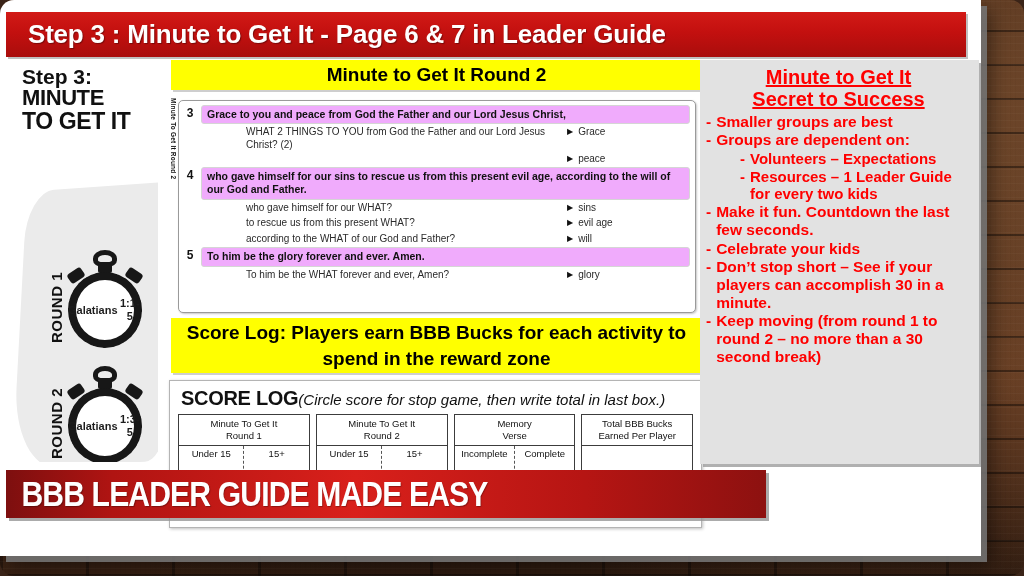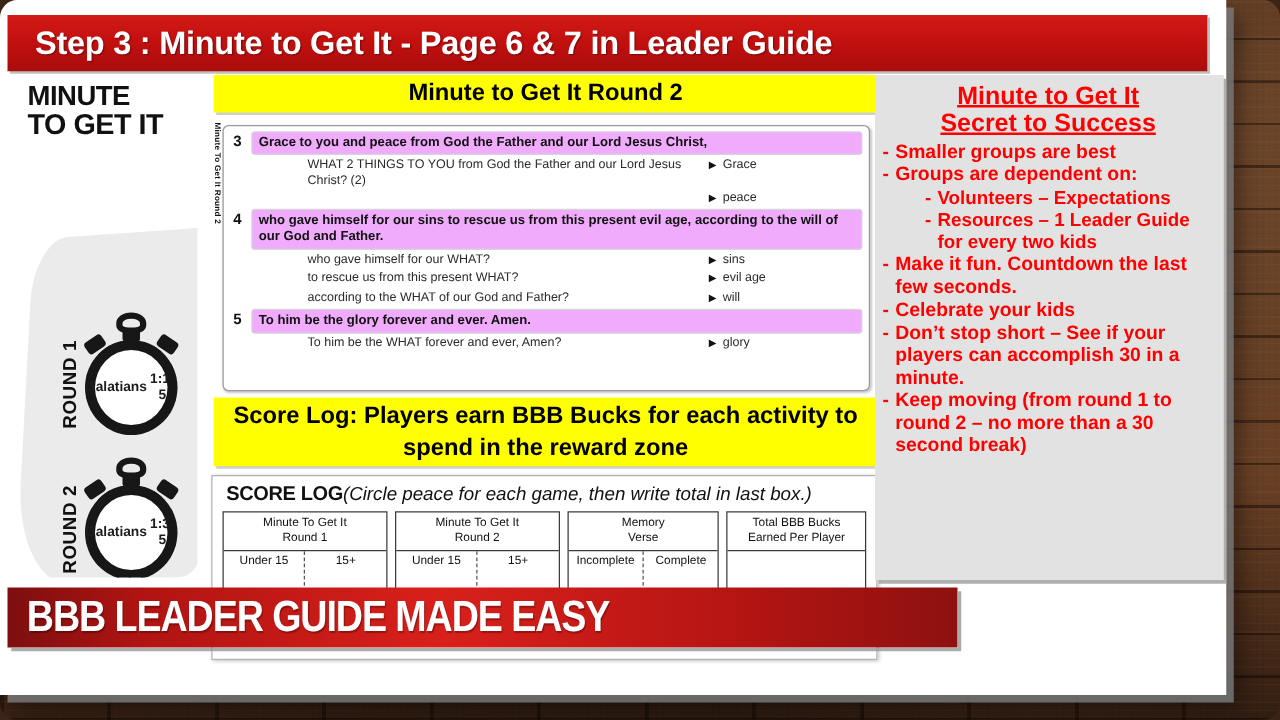--- a/index.html
+++ b/index.html
@@ -146,21 +146,21 @@
     font-size:19px;line-height:26px;padding-top:2px;box-sizing:border-box;
   }
 
   #scorebox{
     position:absolute;left:5px;top:320px;width:533px;height:148px;
     background:#fff;border:1px solid #b4b4b4;
     box-shadow:1px 1px 3px rgba(0,0,0,.25);
     box-sizing:border-box;padding:5px 8px;
   }
   .sltitle{white-space:nowrap;margin:1px 0 4px 3px;}
-  .sltitle .big{font-weight:bold;font-size:16px;color:#111;letter-spacing:-.3px;}
+  .sltitle .big{font-weight:bold;font-size:20px;color:#111;letter-spacing:-.3px;}
   .sltitle .ital{font-style:italic;font-size:15px;color:#111;}
   .slgrid{display:flex;gap:6px;align-items:stretch;height:100px;}
   .slgroup{border:1px solid #3c3c3c;display:flex;flex-direction:column;box-sizing:border-box;}
   .slhead{
     text-align:center;font-size:9.5px;color:#111;line-height:1.25;
     padding:3px 2px;border-bottom:1px solid #3c3c3c;
   }
   .slcols{display:flex;flex:1 1 auto;}
   .slcol{flex:1 1 0;display:flex;flex-direction:column;border-right:1px dashed #555;}
   .slcol:last-child{border-right:none;}
@@ -215,20 +215,21 @@
   <div id="slide">
 
     <div id="titlebar">
       <div class="tl">Step 3 :  Minute to Get It - Page 6 &amp; 7 in Leader Guide</div>
     </div>
 
     <div id="leftart">
       <div class="wedge"></div>
 
       <div class="steptitle">
+        <span class="l1">Step 3:</span>
         <span class="l2">MINUTE</span>
         <span class="l3">TO GET IT</span>
       </div>
 
       <div class="roundlbl" style="left:42px;top:212px;transform:rotate(180deg);">ROUND 1</div>
       <div class="watch" style="left:56px;top:190px;">
         <div class="crown"></div>
         <div class="stem"></div>
         <div class="nubL"></div>
         <div class="nubR"></div>
@@ -314,21 +315,21 @@
                 <span>glory</span>
               </div>
             </div>
           </div>
         </div>
 
       <div class="ybar" id="ybar2">Score Log: Players earn BBB Bucks for each activity to spend in the reward zone</div>
 
       <div id="scorebox">
         <div class="sltitle">
-          <span class="big">SCORE LOG</span><span class="ital">(Circle peace for each game, then write total in last box.)</span>
+          <span class="big">SCORE LOG</span><span class="ital">(Circle score for stop game, then write total in last box.)</span>
         </div>
         <div class="slgrid">
             <div class="slgroup" style="flex: 1.28 1 0px;">
               <div class="slhead">
                 <div>Minute To Get It</div>
                 <div>Round 1</div>
               </div>
               <div class="slcols">
                 <div class="slcol">
                   <div class="sllabel">Under 15</div>

